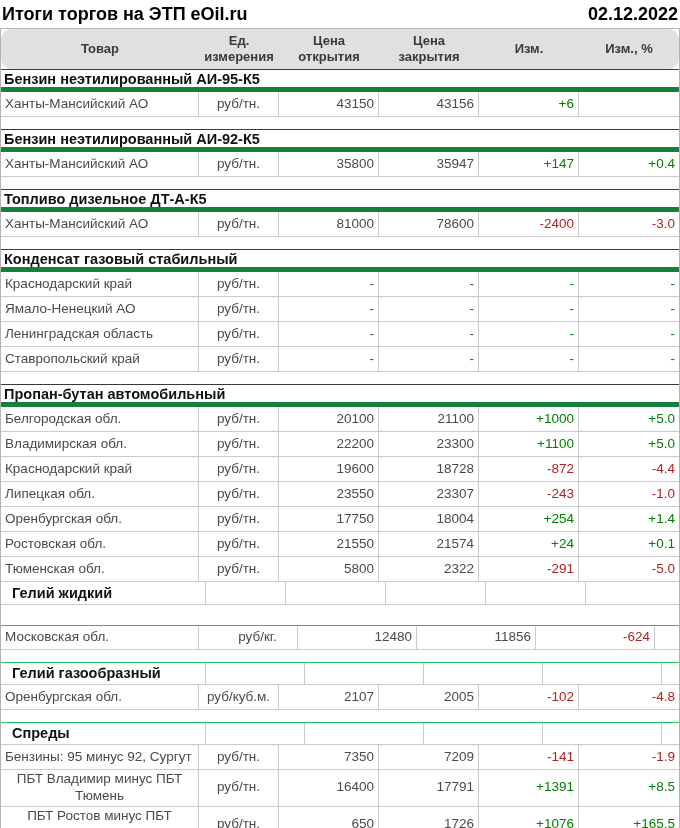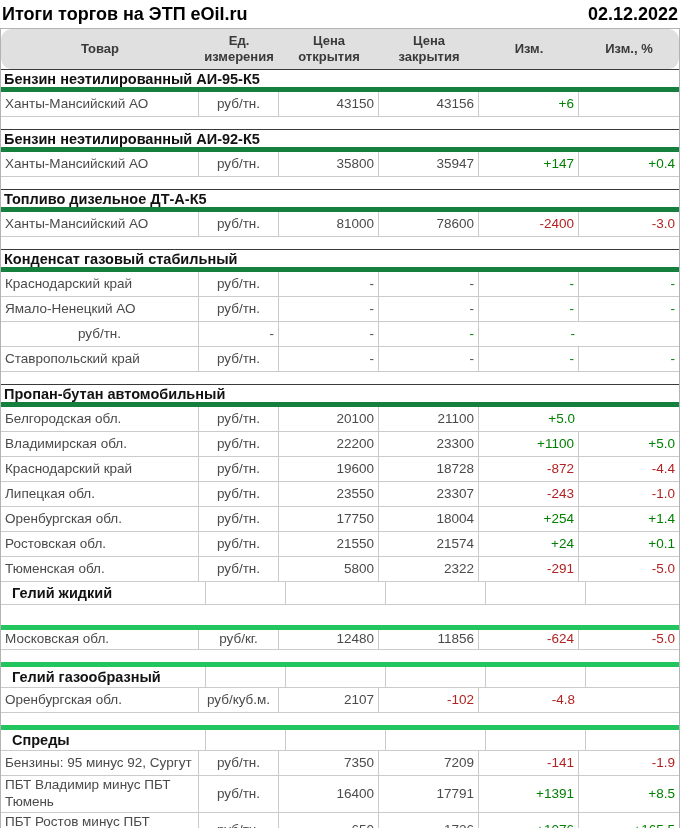--- a/index.html
+++ b/index.html
@@ -33,29 +33,29 @@
   .sec-merged {
     box-sizing:border-box; height:23px;
     border-top:1px solid #3a3a3a; border-bottom:5px solid #15803d;
     display:flex; align-items:center; padding-left:3px;
     font-weight:bold; font-size:14.5px; color:#121212; white-space:nowrap;
   }
   .row {
     display:grid; grid-template-columns:198px 80px 100px 100px 100px 100px;
     min-height:25px; border-bottom:1px solid #cbcbcb; box-sizing:border-box;
   }
-  .row.bt { border-top:5px solid #22c55e; }
+  .row.bt { border-top:1px solid #22c55e;gap:19px; }
   .cell {
     display:flex; align-items:center;
     border-right:1px solid #cbcbcb;
     font-size:13.5px; color:#4a4a4a;
     box-sizing:border-box; padding:1px 4px; line-height:1.25;
   }
   .cell.last { border-right:none; }
-  .c-product { justify-content:flex-start; text-align:left; }
+  .c-product { justify-content:flex-start; text-align:center; }
   .c-unit { justify-content:center; }
   .c-num { justify-content:flex-end; text-align:right; }
   .sec-plain { min-height:23px;padding-left:7px; }
   .sec-plain .sec-title { font-weight:bold; font-size:14.5px; color:#121212; white-space:nowrap; overflow:visible; }
   .pos { color:var(--pos, #008000); }
   .neg { color:var(--neg, #b22222); }
   .gap { height:12px; }
   .gap-lg { height:20px; }
 </style>
 </head>
@@ -119,20 +119,21 @@
         </div>
         <div class="row">
           <div class="cell c-product">Ямало-Ненецкий АО</div>
           <div class="cell c-unit">руб/тн.</div>
           <div class="cell c-num">-</div>
           <div class="cell c-num">-</div>
           <div class="cell c-num pos">-</div>
           <div class="cell c-num last pos">-</div>
         </div>
         <div class="row">
+          <div class="cell c-product">Ленинградская область</div>
           <div class="cell c-unit">руб/тн.</div>
           <div class="cell c-num">-</div>
           <div class="cell c-num">-</div>
           <div class="cell c-num pos">-</div>
           <div class="cell c-num last pos">-</div>
         </div>
         <div class="row">
           <div class="cell c-product">Ставропольский край</div>
           <div class="cell c-unit">руб/тн.</div>
           <div class="cell c-num">-</div>
@@ -140,20 +141,21 @@
           <div class="cell c-num pos">-</div>
           <div class="cell c-num last pos">-</div>
         </div>
         <div class="gap"></div>
         <div class="sec-merged">Пропан-бутан автомобильный</div>
         <div class="row">
           <div class="cell c-product">Белгородская обл.</div>
           <div class="cell c-unit">руб/тн.</div>
           <div class="cell c-num">20100</div>
           <div class="cell c-num">21100</div>
+          <div class="cell c-num pos">+1000</div>
           <div class="cell c-num last pos">+5.0</div>
         </div>
         <div class="row">
           <div class="cell c-product">Владимирская обл.</div>
           <div class="cell c-unit">руб/тн.</div>
           <div class="cell c-num">22200</div>
           <div class="cell c-num">23300</div>
           <div class="cell c-num pos">+1100</div>
           <div class="cell c-num last pos">+5.0</div>
         </div>
@@ -220,20 +222,21 @@
           <div class="cell"></div>
           <div class="cell"></div>
           <div class="cell"></div>
           <div class="cell"></div>
           <div class="cell last"></div>
         </div>
         <div class="row">
           <div class="cell c-product">Оренбургская обл.</div>
           <div class="cell c-unit">руб/куб.м.</div>
           <div class="cell c-num">2107</div>
+          <div class="cell c-num">2005</div>
           <div class="cell c-num neg">-102</div>
           <div class="cell c-num last neg">-4.8</div>
         </div>
         <div class="gap"></div>
         <div class="row sec-plain bt">
           <div class="cell c-product sec-title">Спреды</div>
           <div class="cell"></div>
           <div class="cell"></div>
           <div class="cell"></div>
           <div class="cell"></div>

